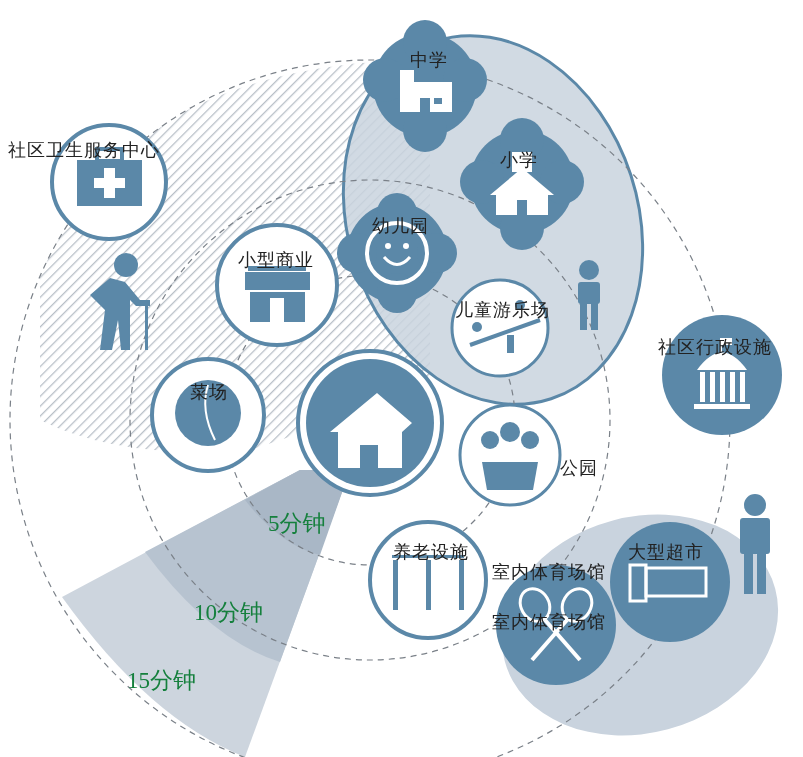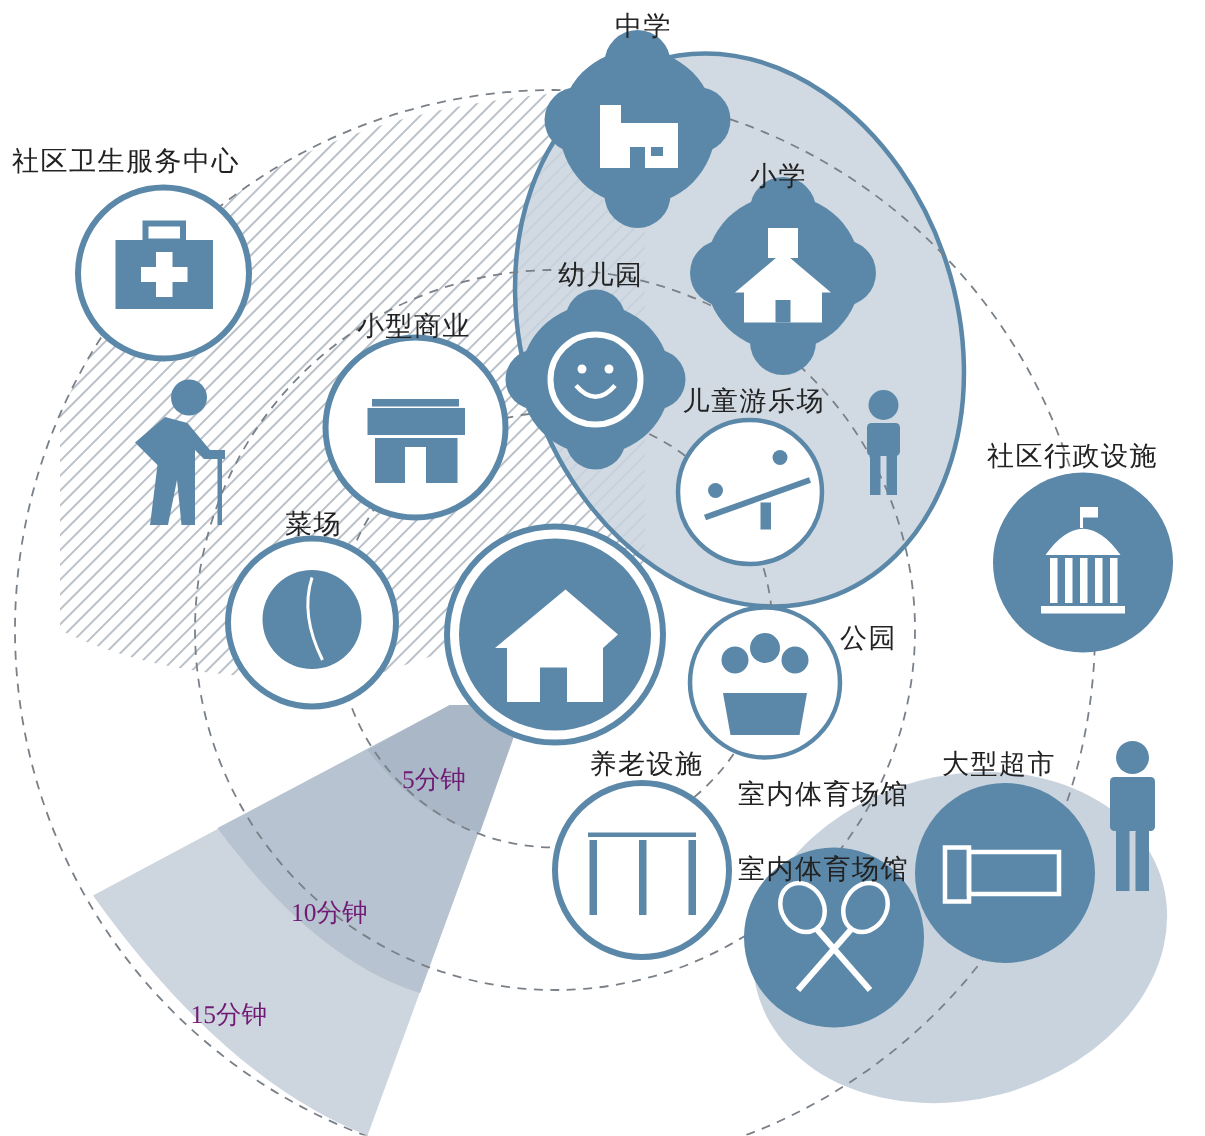--- a/index.html
+++ b/index.html
@@ -1,19 +1,19 @@
 <!DOCTYPE html>
 <html><head>
 <meta charset="utf-8">
 <style>
   html,body{margin:0;padding:0;background:#ffffff;}
   body{width:803px;height:757px;overflow:hidden;position:relative;font-family:"DejaVu Sans","Liberation Sans",sans-serif;}
   svg{position:absolute;left:0;top:0;}
-  .lbl{position:absolute;font-size:18px;color:#222;white-space:nowrap;letter-spacing:1px;line-height:1.1;}
-  .ring-lbl{position:absolute;font-family:"Liberation Serif","DejaVu Serif",serif;font-size:17px;color:#701a75;white-space:nowrap;}
+  .lbl{position:absolute;font-size:18px;color:#222;white-space:nowrap;letter-spacing:1px;line-height:1.1;margin-top:42px;}
+  .ring-lbl{position:absolute;font-family:"Liberation Serif","DejaVu Serif",serif;font-size:23px;color:#15803d;white-space:nowrap;}
 </style>
 </head>
 <body>
 
 <svg width="803" height="757" viewBox="0 0 803 757">
   <defs>
     <pattern id="hatch" patternUnits="userSpaceOnUse" width="7" height="7" patternTransform="rotate(45)">
       <line x1="0" y1="0" x2="0" y2="7" stroke="#b9c0c8" stroke-width="2.6"></line>
     </pattern>
     <clipPath id="bigclip">

